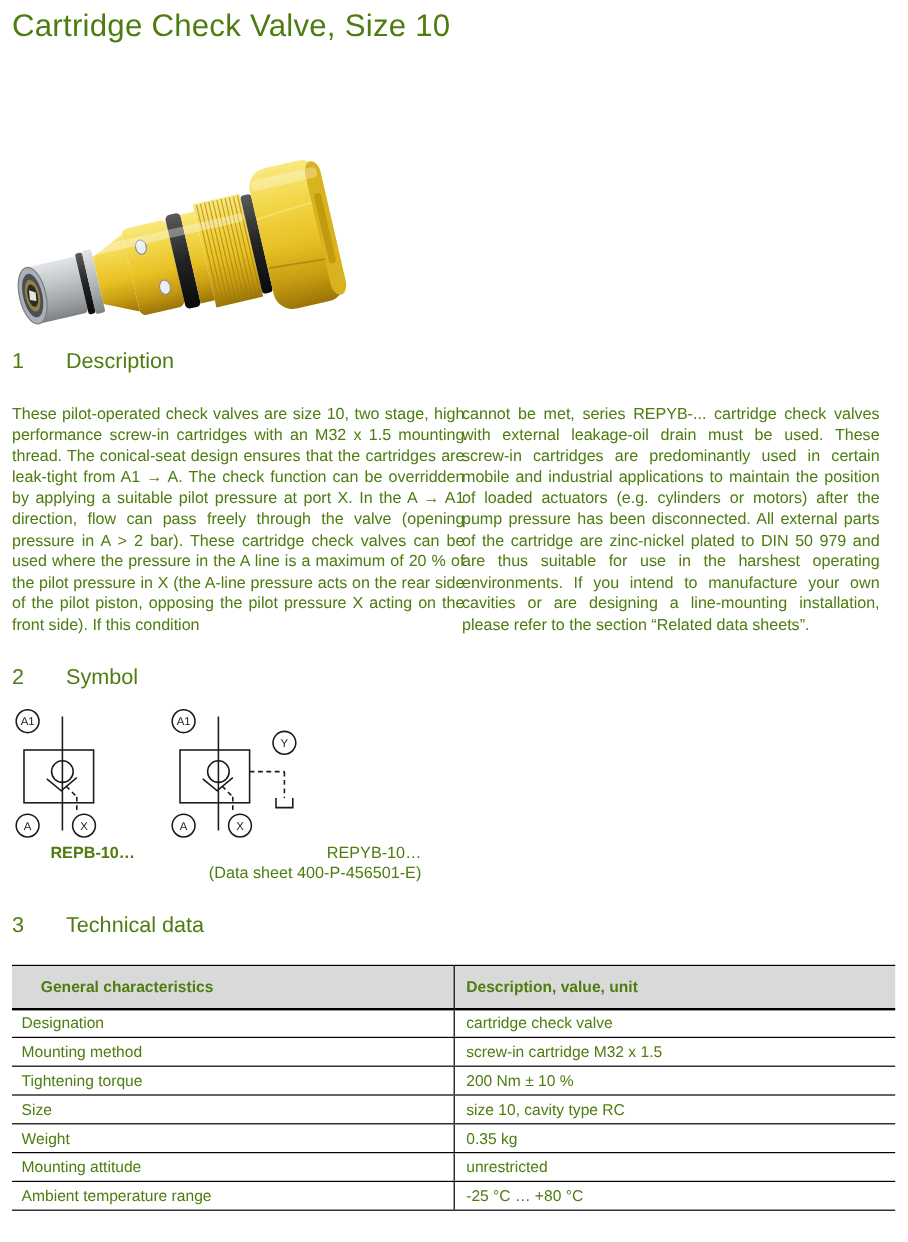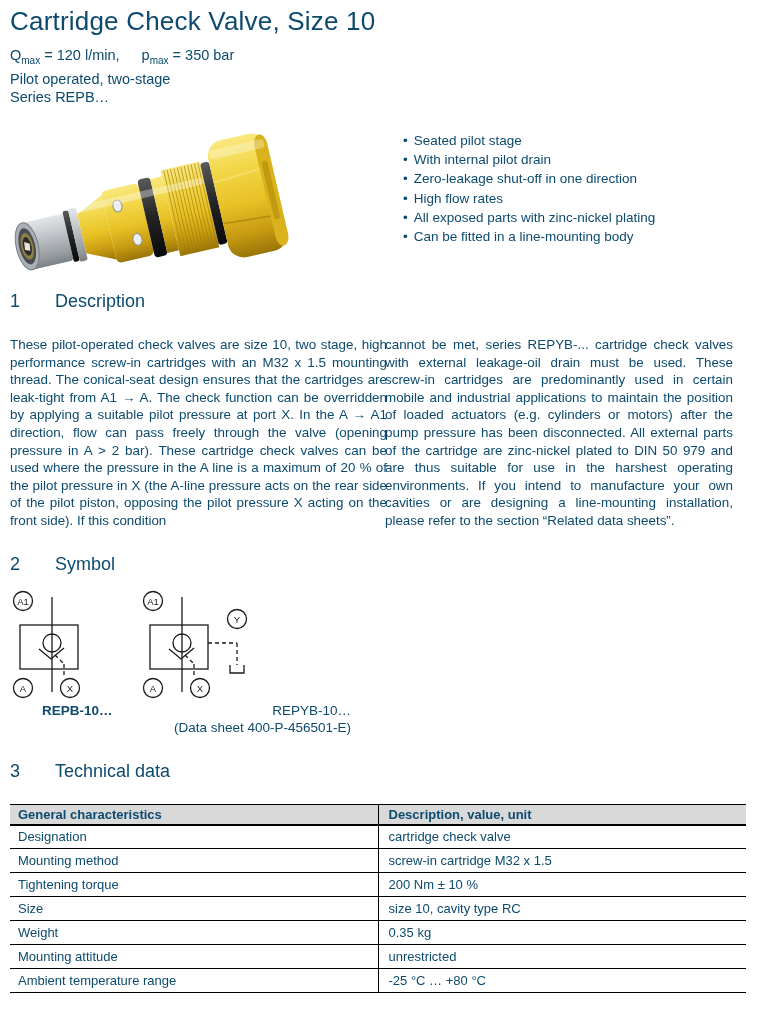--- a/index.html
+++ b/index.html
@@ -2,21 +2,21 @@
 <html><head>
 <meta charset="utf-8">
 <style>
   * { margin:0; padding:0; box-sizing:border-box; }
   html,body { background:#fff; }
   .page {
     position:relative;
     width:757px; height:1035px;
     background:#ffffff;
     font-family:"Liberation Sans","DejaVu Sans",sans-serif;
-    color:#0c4a6e;
+    color:#4d7c0f;
     overflow:hidden;
   }
   .title {
     position:absolute; left:10px; top:6px;
     font-size:26px; font-weight:400; letter-spacing:.2px;
   }
   .specs {
     position:absolute; left:10px; top:46px;
     font-size:14.5px; line-height:18px;
   }
@@ -61,46 +61,39 @@
   #sym-label-repyb { left:142px;text-align:right; }
 
   table.tech {
     position:absolute; left:10px; top:804px;
     width:736px; border-collapse:collapse;
     font-size:13px; table-layout:fixed;
   }
   table.tech col.c1 { width:368px; }
   table.tech th {
     background:#d9d9d9; text-align:left; font-weight:bold;
-    height:20px; padding:0 4px 0 8px;
+    height:36px; padding:0 4px 0 24px;
     border-top:1px solid #000; border-bottom:2px solid #000;
   }
   table.tech td {
     height:24px; padding:0 4px 0 8px;
     border-bottom:1px solid #000;
     margin-left:24px;
   }
   table.tech th + th, table.tech td + td {
     border-left:1px solid #000; padding-left:10px;
   }
 </style>
 </head>
 <body>
 
 <div class="page">
 
   <h1 class="title">Cartridge Check Valve, Size 10</h1>
 
-  <div class="specs">
-    <div>
-      <span><span>Q</span><sub>max</sub><span> = 120 l/min,</span></span><span class="spec-pressure"><span>p</span><sub>max</sub><span> = 350 bar</span></span>
-    </div>
-    <div>Pilot operated, two-stage</div>
-    <div>Series REPB…</div>
-  </div>
 
   <svg class="photo" width="300" height="165" viewBox="0 0 300 165" aria-hidden="true">
     <defs>
       <linearGradient id="gy" x1="0" y1="0" x2="0" y2="1">
         <stop offset="0" stop-color="#f9e87e"></stop>
           <stop offset="0.25" stop-color="#f3d74a"></stop>
         <stop offset="0.55" stop-color="#e8c125"></stop>
           <stop offset="0.8" stop-color="#c89c12"></stop>
         <stop offset="1" stop-color="#9a7408"></stop>
       </linearGradient>
@@ -147,28 +140,20 @@
       <line x1="221" y1="70" x2="279" y2="66" stroke="#f7e27a" stroke-width="1.5" opacity="0.8"></line>
       <line x1="221" y1="112" x2="279" y2="116" stroke="#a07d08" stroke-width="1.5" opacity="0.7"></line>
       <rect x="268" y="33" width="13" height="114" rx="11" fill="#d9b31d"></rect>
       <rect x="271" y="60" width="6" height="60" rx="3" fill="#c29a10"></rect>
 
       <rect x="82" y="62" width="128" height="7" rx="3" fill="#ffffff" opacity="0.35"></rect>
       <rect x="222" y="38" width="56" height="9" rx="4" fill="#ffffff" opacity="0.3"></rect>
     </g>
   </svg>
 
-  <ul class="features">
-    <li>Seated pilot stage</li>
-    <li>With internal pilot drain</li>
-    <li>Zero-leakage shut-off in one direction</li>
-    <li>High flow rates</li>
-    <li>All exposed parts with zinc-nickel plating</li>
-    <li>Can be fitted in a line-mounting body</li>
-  </ul>
 
   <h2 class="section-heading" id="desc-heading">
     <span class="num">1</span><span>Description</span>
   </h2>
   <p class="desc-col" id="desc-left">These pilot-operated check valves are size 10, two stage, high performance screw-in cartridges with an M32 x 1.5 mounting thread. The conical-seat design ensures that the cartridges are leak-tight from A1 → A. The check function can be overridden by applying a suitable pilot pressure at port X. In the A → A1 direction, flow can pass freely through the valve (opening pressure in A &gt; 2 bar). These cartridge check valves can be used where the pressure in the A line is a maximum of 20 % of the pilot pressure in X (the A-line pressure acts on the rear side of the pilot piston, opposing the pilot pressure X acting on the front side). If this condition</p>
   <p class="desc-col" id="desc-right">cannot be met, series REPYB-... cartridge check valves with external leakage-oil drain must be used. These screw-in cartridges are predominantly used in certain mobile and industrial applications to maintain the position of loaded actuators (e.g. cylinders or motors) after the pump pressure has been disconnected. All external parts of the cartridge are zinc-nickel plated to DIN 50 979 and are thus suitable for use in the harshest operating environments. If you intend to manufacture your own cavities or are designing a line-mounting installation, please refer to the section “Related data sheets”.</p>
 
   <h2 class="section-heading" id="symbol-heading">
     <span class="num">2</span><span>Symbol</span>
   </h2>

